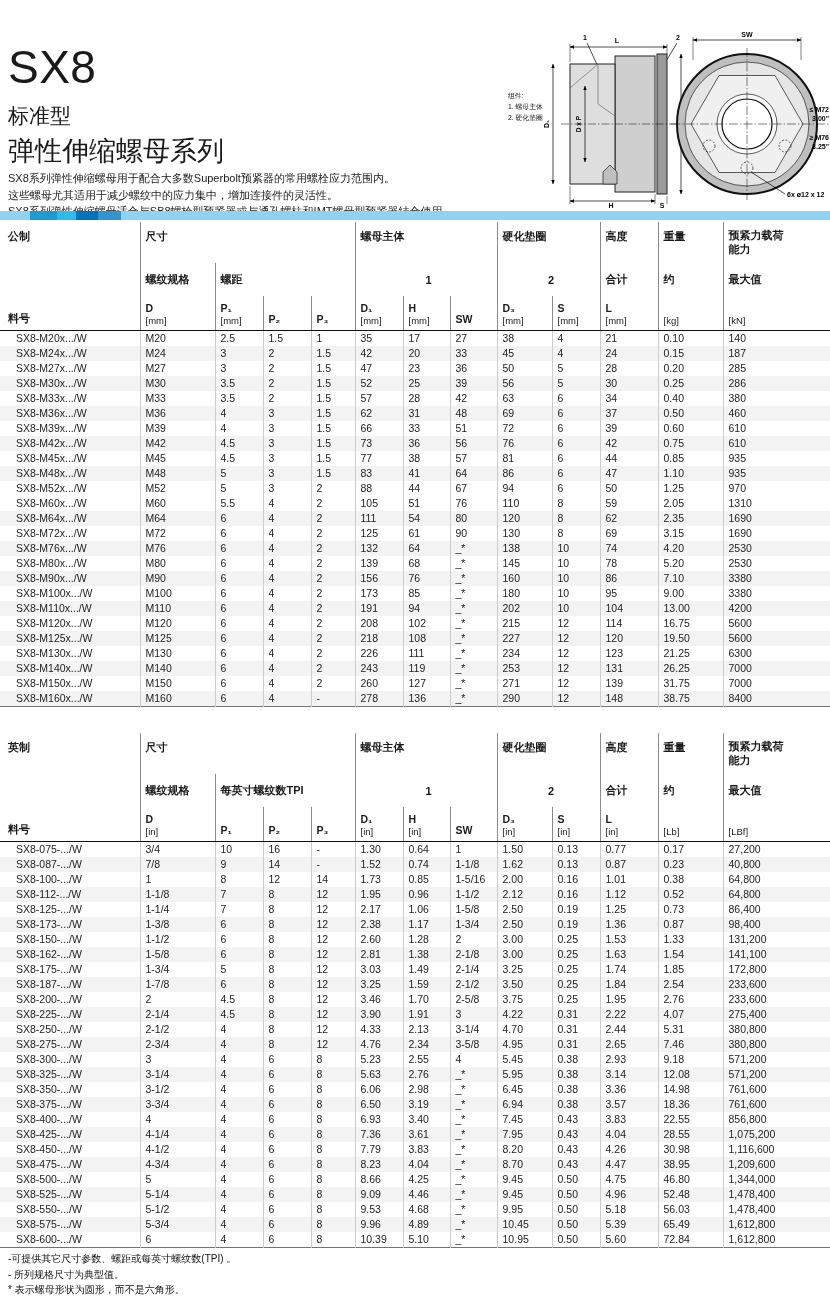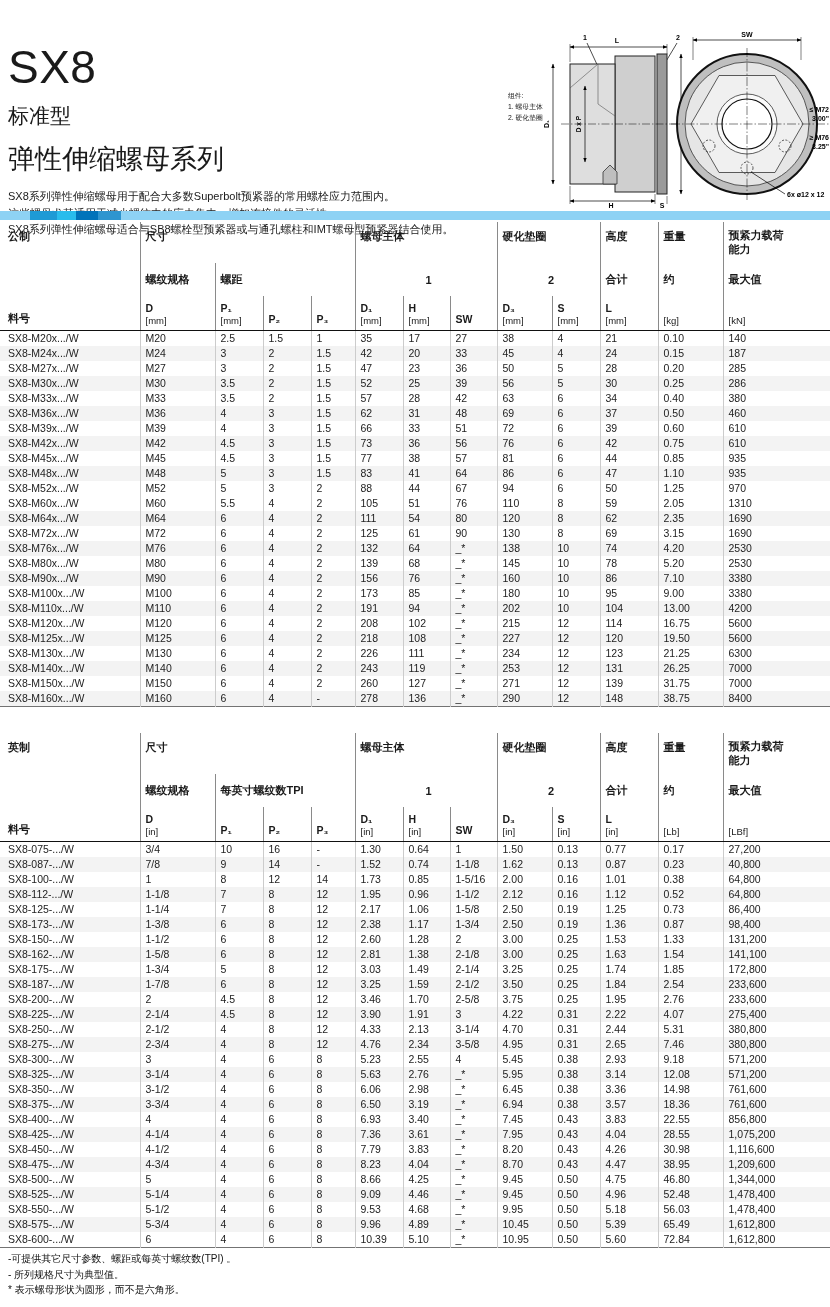--- a/index.html
+++ b/index.html
@@ -3,41 +3,41 @@
 <meta charset="utf-8">
 <style>
   html,body{margin:0;padding:0;background:#fff}
   .page{position:relative;width:830px;height:1307px;overflow:hidden;background:#fff;
         font-family:"Liberation Sans","DejaVu Sans",sans-serif;color:#1a1a1a}
 
   
   .hero{position:absolute;left:8px;top:44px;width:470px}
   .hero .t1{font-size:46px;line-height:1;font-weight:400;letter-spacing:.5px}
   .hero .t2{font-size:21px;margin-top:12px;font-weight:400}
-  .hero .t3{font-size:27px;margin-top:11px;font-weight:400}
-  .hero .desc{margin-top:11px;font-size:11px;line-height:1.5}
+  .hero .t3{font-size:27px;margin-top:3px;font-weight:400}
+  .hero .desc{margin-top:1px;font-size:11px;line-height:1.5}
 
   
   .accent{position:absolute;left:0;top:211px;width:830px;height:9px;display:flex}
   .accent div{height:9px}
   .accent .rest{flex:1}
 
   
   .drawing{position:absolute;left:495px;top:26px;width:335px;height:184px}
   .drawing text{font-family:"Liberation Sans","DejaVu Sans",sans-serif}
 
   
   table{border-collapse:collapse;table-layout:fixed;width:830px;position:absolute;left:0;
         border-bottom:1px solid #737373}
   #metric{top:222px}
   #imperial{top:733px}
   th{font-weight:bold;text-align:left;padding:0 0 0 5px;overflow:hidden;white-space:nowrap}
   td{font-size:10.5px;height:15px;line-height:15px;padding:0 0 0 5px;border-left:1px solid #ccc;
      color:#222;text-align:left;overflow:hidden;white-space:nowrap}
-  td:first-child{border-left:none;padding-left:8px}
+  td:first-child{border-left:none;padding-left:16px}
   tr.alt{background:#f3f3f3}
   thead tr.grp th{font-size:11px;height:34px;vertical-align:top;padding-top:7px}
   thead tr.sub th{font-size:11px;height:33px;vertical-align:middle}
   thead tr.sym th{height:30px;vertical-align:bottom;padding-bottom:4px;border-bottom:1px solid #111}
   thead th:first-child{padding-left:8px}
   .sym .s{display:block;font-size:10.5px;font-weight:bold;line-height:1.2}
   .sym .u{display:block;font-size:9.5px;font-weight:normal;line-height:1.2}
   .bl{border-left:1px solid #8a8a8a}
   .center{text-align:center}
   .pre{white-space:pre-line;line-height:1.25}

